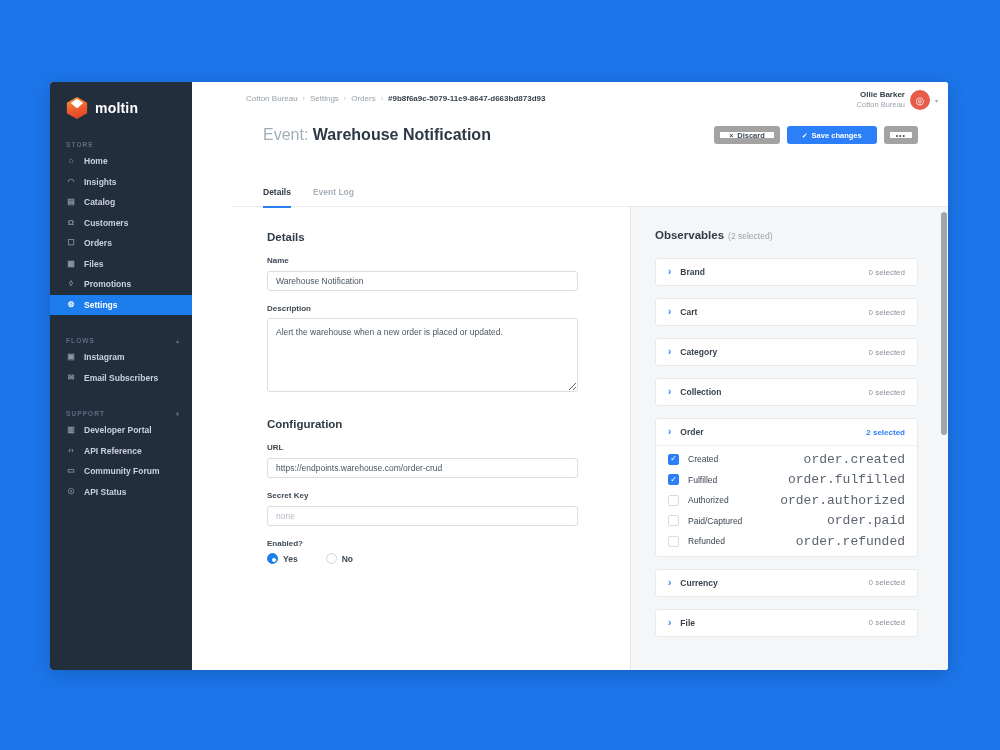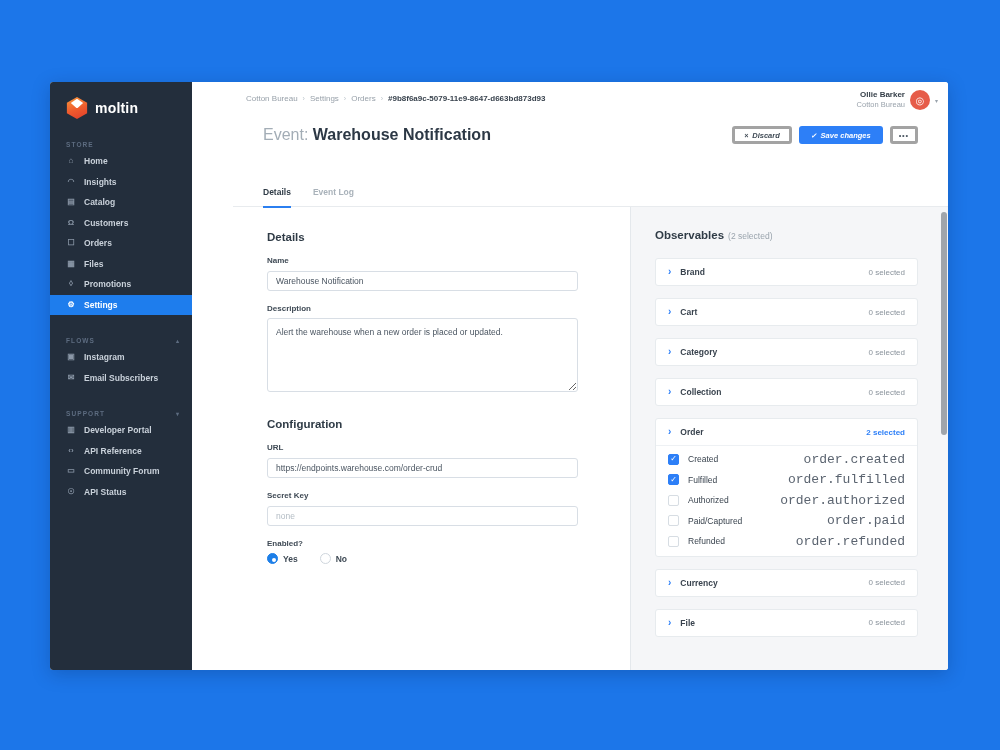--- a/index.html
+++ b/index.html
@@ -40,39 +40,39 @@
   .user-name { font-size:8px; font-weight:bold; color:#343e48; }
   .user-org { font-size:7.5px; color:#9aa3ac; }
   .avatar { width:20px; height:20px; border-radius:50%; background:#e65c49; color:#fff; display:flex;
             align-items:center; justify-content:center; font-size:10px; }
   .user-chevron { font-size:6px; color:#9aa3ac; }
   .toolbar { position:absolute; left:30px; right:30px; top:44px; display:flex; align-items:center; }
   .page-title { font-size:16px; color:#a3adb6; font-weight:normal; }
   .page-title b { color:#2c3845; font-weight:bold; }
   .toolbar-actions { margin-left:auto; display:flex; align-items:center; gap:7px; }
   .btn { display:flex; align-items:center; gap:4px; height:18px; padding:0 9px; border-radius:3px;
-         font-size:7.5px; font-weight:bold; cursor:pointer; border:3px solid #a3a3a3; background:#fff; color:#3f4a55;font-style:italic; }
+         font-size:7.5px; font-weight:bold; cursor:pointer; border:6px solid #a3a3a3; background:#fff; color:#3f4a55; }
   .btn .b-icon { font-size:7px; line-height:1; }
   .btn-primary { background:#2d7ff7; border-color:#2d7ff7; color:#fff; }
   .btn-more { padding:0 6px; letter-spacing:1px; font-size:7px; color:#4a5561; }
   .tabs { position:absolute; left:30px; bottom:0; display:flex; gap:22px; }
   .tab { font-size:8.5px; font-weight:bold; color:#a9b2ba; padding-bottom:9px; cursor:pointer; }
   .tab.active { color:#2f3b46; box-shadow:0 2px 0 #2b7ff0; }
 
   
   .content { flex:1; display:flex; min-height:0; }
   .form-pane { flex:0 0 381px; width:381px; background:#fff; padding:24px 36px 0 34px; overflow:hidden; }
   .sec-heading { font-size:11.5px; font-weight:bold; color:#2f3b46; margin-bottom:13px; }
   .field-label { font-size:8px; color:#3f4a55; font-weight:bold; margin-bottom:5px; }
   .text-input { width:100%; height:20px; border:1px solid #d8dee5; border-radius:3px; font-family:"Liberation Sans",sans-serif;
                 font-size:8.5px; color:#4a5561; padding:0 8px; margin-bottom:13px; outline:none; background:#fff; }
   .text-input::placeholder { color:#b3bcc4; }
   textarea.text-input { height:74px; padding:7px 8px; line-height:1.5; resize:vertical; }
   .config-heading { margin-top:9px; }
-  .radio-row { display:flex; align-items:center; gap:22px; margin-top:2px; }
+  .radio-row { display:flex; align-items:center; gap:28px; margin-top:2px; }
   .radio-opt { display:flex; align-items:center; gap:5px; cursor:pointer; }
   .radio { width:11px; height:11px; border-radius:50%; border:1px solid #cfd6dd; background:#fff; position:relative; }
   .radio.checked { background:#1d7fe8; border-color:#1d7fe8; }
   .radio.checked::after { content:""; position:absolute; left:3.5px; top:3.5px; width:4px; height:4px; border-radius:50%; background:#fff; }
   .radio-text { font-size:8.5px; color:#3f4a55; font-weight:bold; }
 
   .obs-pane { flex:1; background:#f5f6f8; border-left:1px solid #e4e8ec; padding:22px 30px 0 24px; position:relative; overflow:hidden;margin-left:16px; }
   .obs-heading { margin-bottom:17px; }
   .obs-heading .count-note { font-size:8.5px; color:#9aa4ad; font-weight:normal; margin-left:4px; }
   .obs-card { background:#fff; border:1px solid #e7ebee; border-radius:3px; margin-bottom:12px; }

